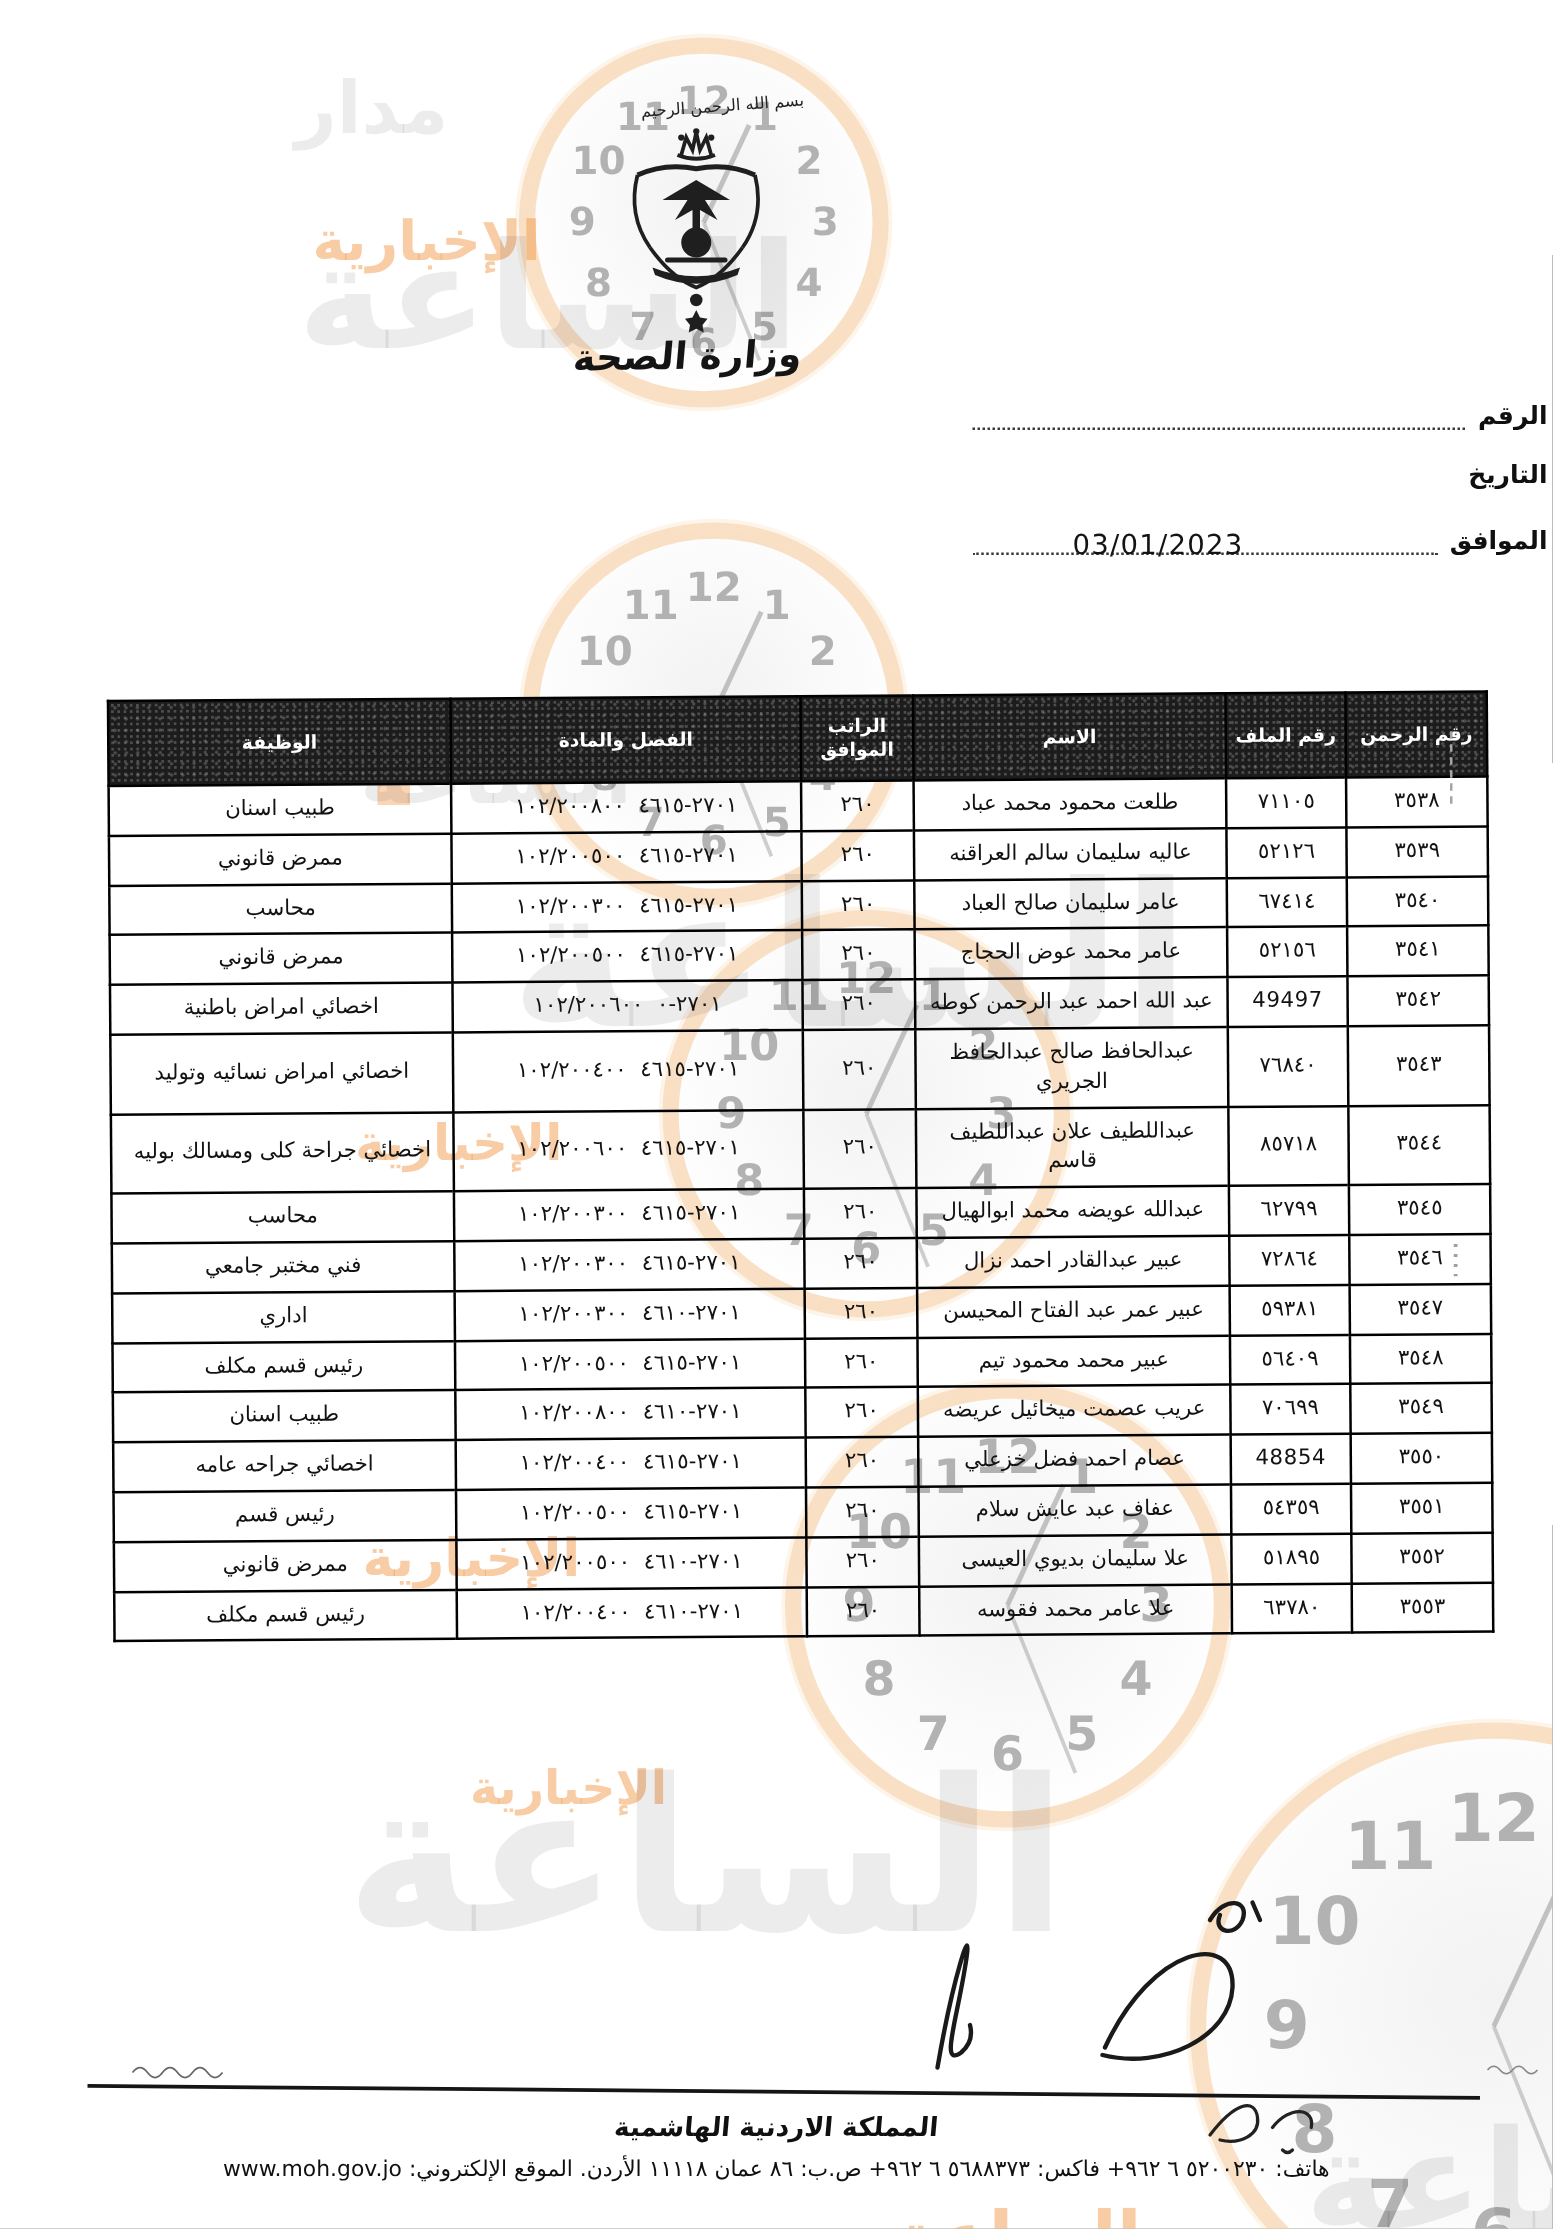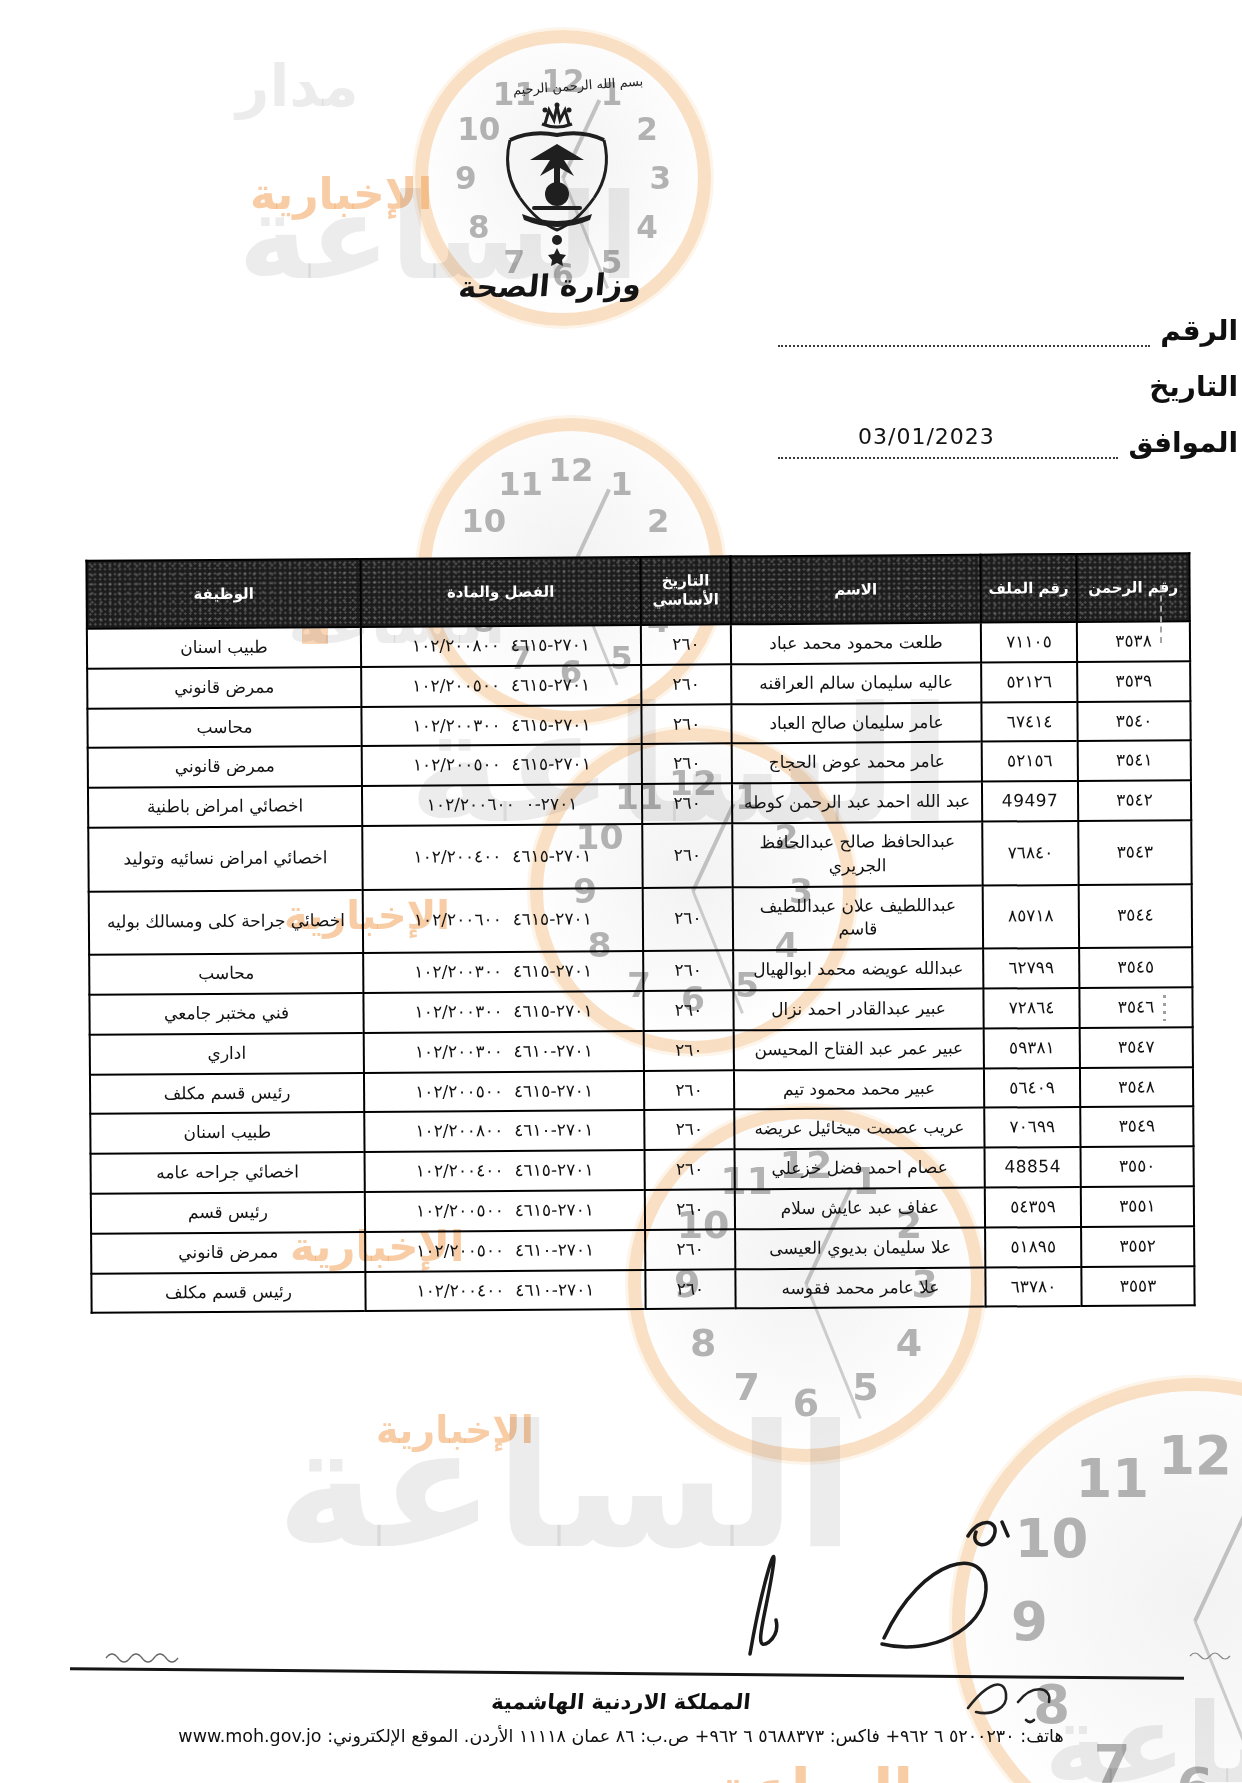--- a/index.html
+++ b/index.html
@@ -41,21 +41,21 @@
   }
   .coa{position:absolute;left:492px;top:102px;}
   .ministry{
     position:absolute;left:430px;top:268px;width:240px;text-align:center;
     font-size:30px;font-weight:bold;transform:skewX(-6deg) rotate(-1deg);
     color:#141414;
   }
   
   .hf{position:absolute;left:778px;top:314px;width:460px;direction:rtl;}
   .hf-row{display:flex;align-items:flex-end;margin-bottom:23px;}
-  .hf-label{font-size:28px;font-weight:bold;color:#101010;margin-left:10px;white-space:nowrap;}
+  .hf-label{font-size:20px;font-weight:bold;color:#101010;margin-left:10px;white-space:nowrap;}
   .hf-dots{flex:1;border-bottom:2.5px dotted #3a3a3a;min-height:27px;text-align:center;
     font-size:20px;color:#151515;padding-bottom:1px;}
   .greg-date{position:absolute;left:858px;top:424px;font-size:22px;letter-spacing:1px;color:#141414;}
   
   .tbl-wrap{position:absolute;left:88px;top:556px;transform:rotate(-0.4deg);}
   table.doc-table{border-collapse:collapse;table-layout:fixed;width:1067px;direction:rtl;}
   .doc-table th,.doc-table td{border:2px solid #000;}
   .doc-table thead th{
     background:#1c1c1c;
     background-image:
@@ -217,21 +217,21 @@
     </div>
     <div class="greg-date">03/01/2023</div>
 
     <div class="tbl-wrap">
       <table class="doc-table" dir="rtl">
         <thead>
           <tr>
             <th class="w-warrant">رقم الرحمن</th>
             <th class="w-file">رقم الملف</th>
             <th class="w-name">الاسم</th>
-            <th class="w-salary">التاريخ الأساسي</th>
+            <th class="w-salary">الراتب الموافق</th>
             <th class="w-chap">الفصل والمادة</th>
             <th class="w-job">الوظيفة</th>
           </tr>
         </thead>
         <tbody>
 
             <tr>
               <td class="c-warrant">٣٥٣٨</td>
               <td class="c-file">٧١١٠٥</td>
               <td class="c-name">طلعت محمود محمد عباد</td>

